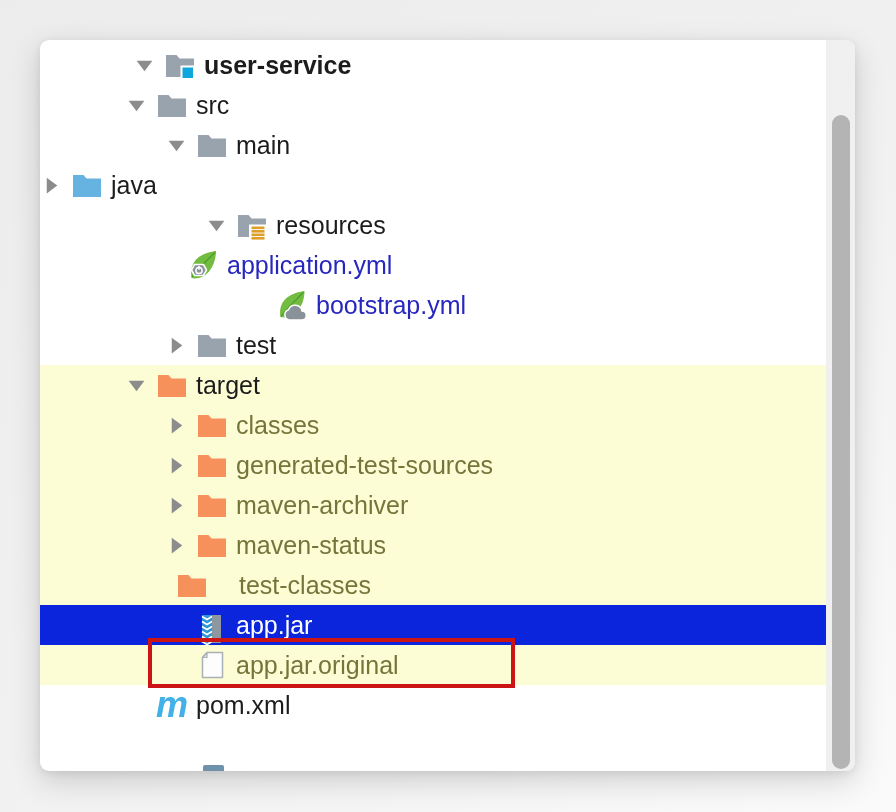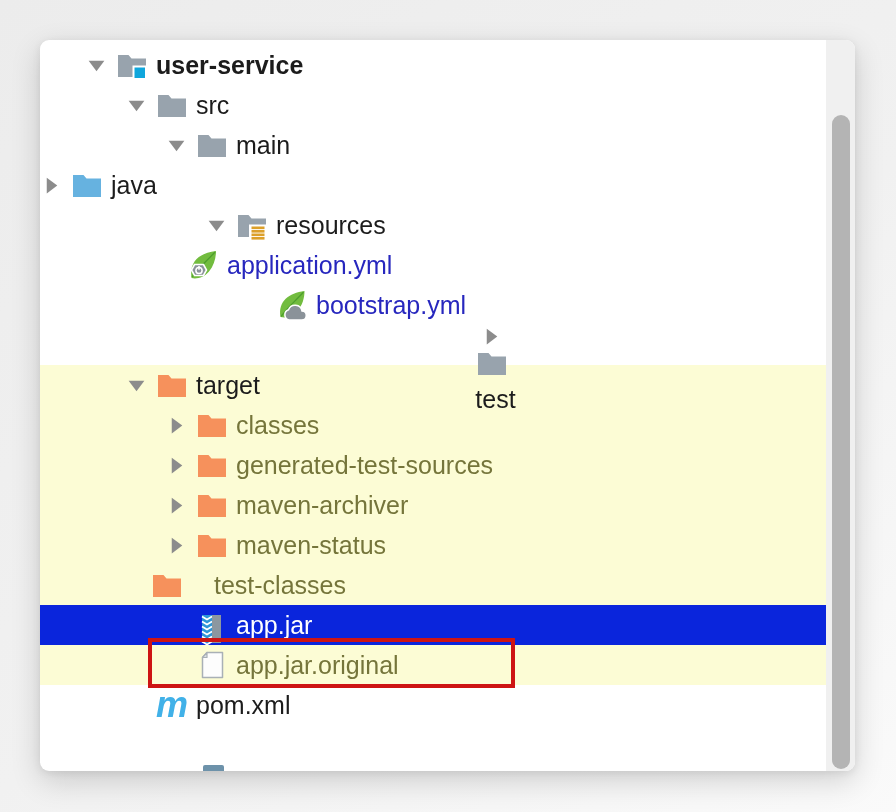--- a/index.html
+++ b/index.html
@@ -32,21 +32,21 @@
   .partial-icon{position:absolute;left:163px;top:725px;width:21px;height:6px;background:#6d92aa;border-radius:2px 2px 0 0;}
   .scroll-track{position:absolute;top:0;left:786px;width:29px;height:731px;background:var(--scroll-track);}
   .scroll-thumb{position:absolute;left:6px;top:75px;width:18px;height:654px;background:var(--scroll-thumb);border-radius:9px;}
 </style>
 </head>
 <body>
 
 <div class="page">
   <div class="panel">
     <div class="tree">
-        <div class="row" style="padding-left: 45px;">
+        <div class="row" style="padding-left: 45px; margin-left: 48px;">
           <span class="arrow">
             <svg width="21" height="21" viewBox="0 0 20 20">
               <polygon points="2.5,5.5 17.5,5.5 10,15.5" fill="#8C8C8C"></polygon>
             </svg>
           </span>
           <span class="icon">
             <svg width="32" height="32" viewBox="0 0 32 32">
               <path d="M2 6 L12.5 6 L15.5 9.5 L30 9.5 L30 28 L2 28 Z" fill="#98A3AD"></path>
               <rect x="17.5" y="17.5" width="12.5" height="12.5" fill="#0FA6DC" stroke="#fff" stroke-width="2"></rect>
             </svg>
@@ -127,21 +127,21 @@
           <span class="arrow"></span>
           <span class="icon">
             <svg width="32" height="32" viewBox="0 0 32 32">
               <path d="M28.5 2 C13 4 2 12 4.5 28 C10 29.5 17 27.5 21.5 22 C26.5 16 28.5 9 28.5 2 Z" fill="#72BC3F"></path>
               <path d="M27.5 3 C19.5 12 12 18 5 27.5" stroke="#4E9E2E" stroke-width="1.3" fill="none"></path>
               <path d="M13 31 h12.5 a4.5 4.5 0 0 0 0.5 -9 a7 7 0 0 0 -13.5 -1.2 a5.3 5.3 0 0 0 0.5 10.2 z" fill="#8A9299" stroke="#fff" stroke-width="1.5"></path>
             </svg>
           </span>
           <span class="label navy">bootstrap.yml</span>
         </div>
-        <div class="row" style="padding-left: 125px; flex-direction: column;">
+        <div class="row" style="padding-left: 125px;">
           <span class="arrow">
             <svg width="21" height="21" viewBox="0 0 20 20">
               <polygon points="5.5,2.5 15.5,10 5.5,17.5" fill="#8C8C8C"></polygon>
             </svg>
           </span>
           <span class="icon">
             <svg width="32" height="32" viewBox="0 0 32 32">
               <path d="M2 6 L12.5 6 L15.5 9.5 L30 9.5 L30 28 L2 28 Z" fill="#98A3AD"></path>
             </svg>
           </span>
@@ -205,21 +205,21 @@
               <polygon points="5.5,2.5 15.5,10 5.5,17.5" fill="#8C8C8C"></polygon>
             </svg>
           </span>
           <span class="icon">
             <svg width="32" height="32" viewBox="0 0 32 32">
               <path d="M2 6 L12.5 6 L15.5 9.5 L30 9.5 L30 28 L2 28 Z" fill="#F6915C"></path>
             </svg>
           </span>
           <span class="label olive">maven-status</span>
         </div>
-        <div class="row hl" style="padding-left: 57px; gap: 23px;">
+        <div class="row hl" style="padding-left: 82px; gap: 23px;">
           <span class="arrow"></span>
           <span class="icon">
             <svg width="32" height="32" viewBox="0 0 32 32">
               <path d="M2 6 L12.5 6 L15.5 9.5 L30 9.5 L30 28 L2 28 Z" fill="#F6915C"></path>
             </svg>
           </span>
           <span class="label olive">test-classes</span>
         </div>
         <div class="row hl selected" style="padding-left: 125px; align-items: flex-end;">
           <span class="arrow"></span>

